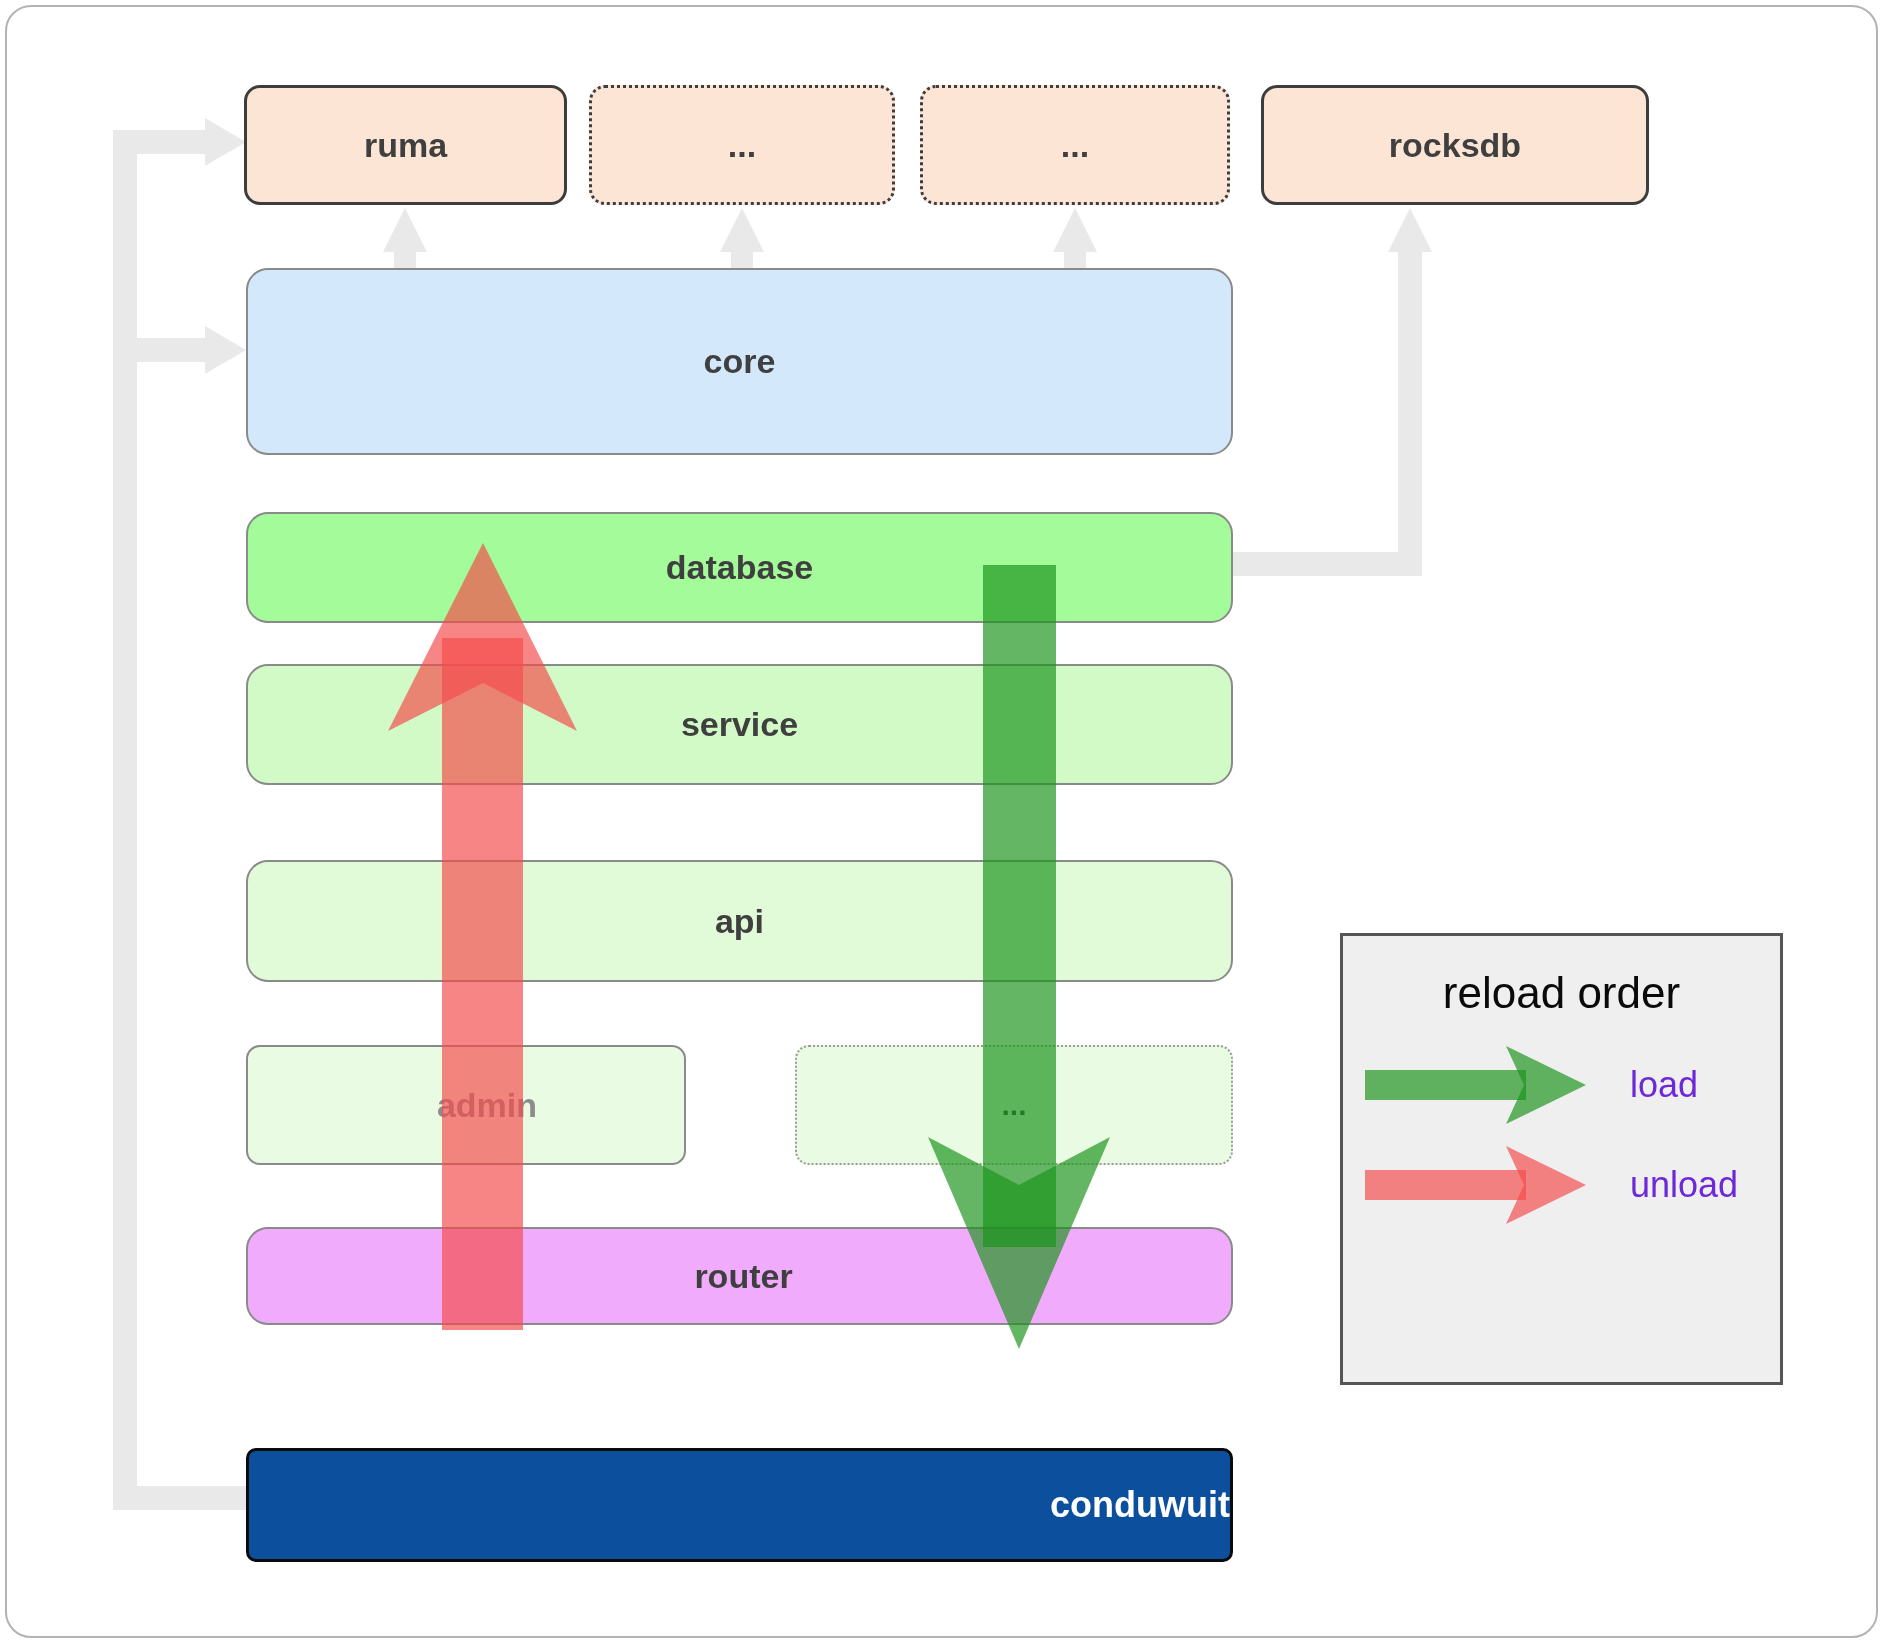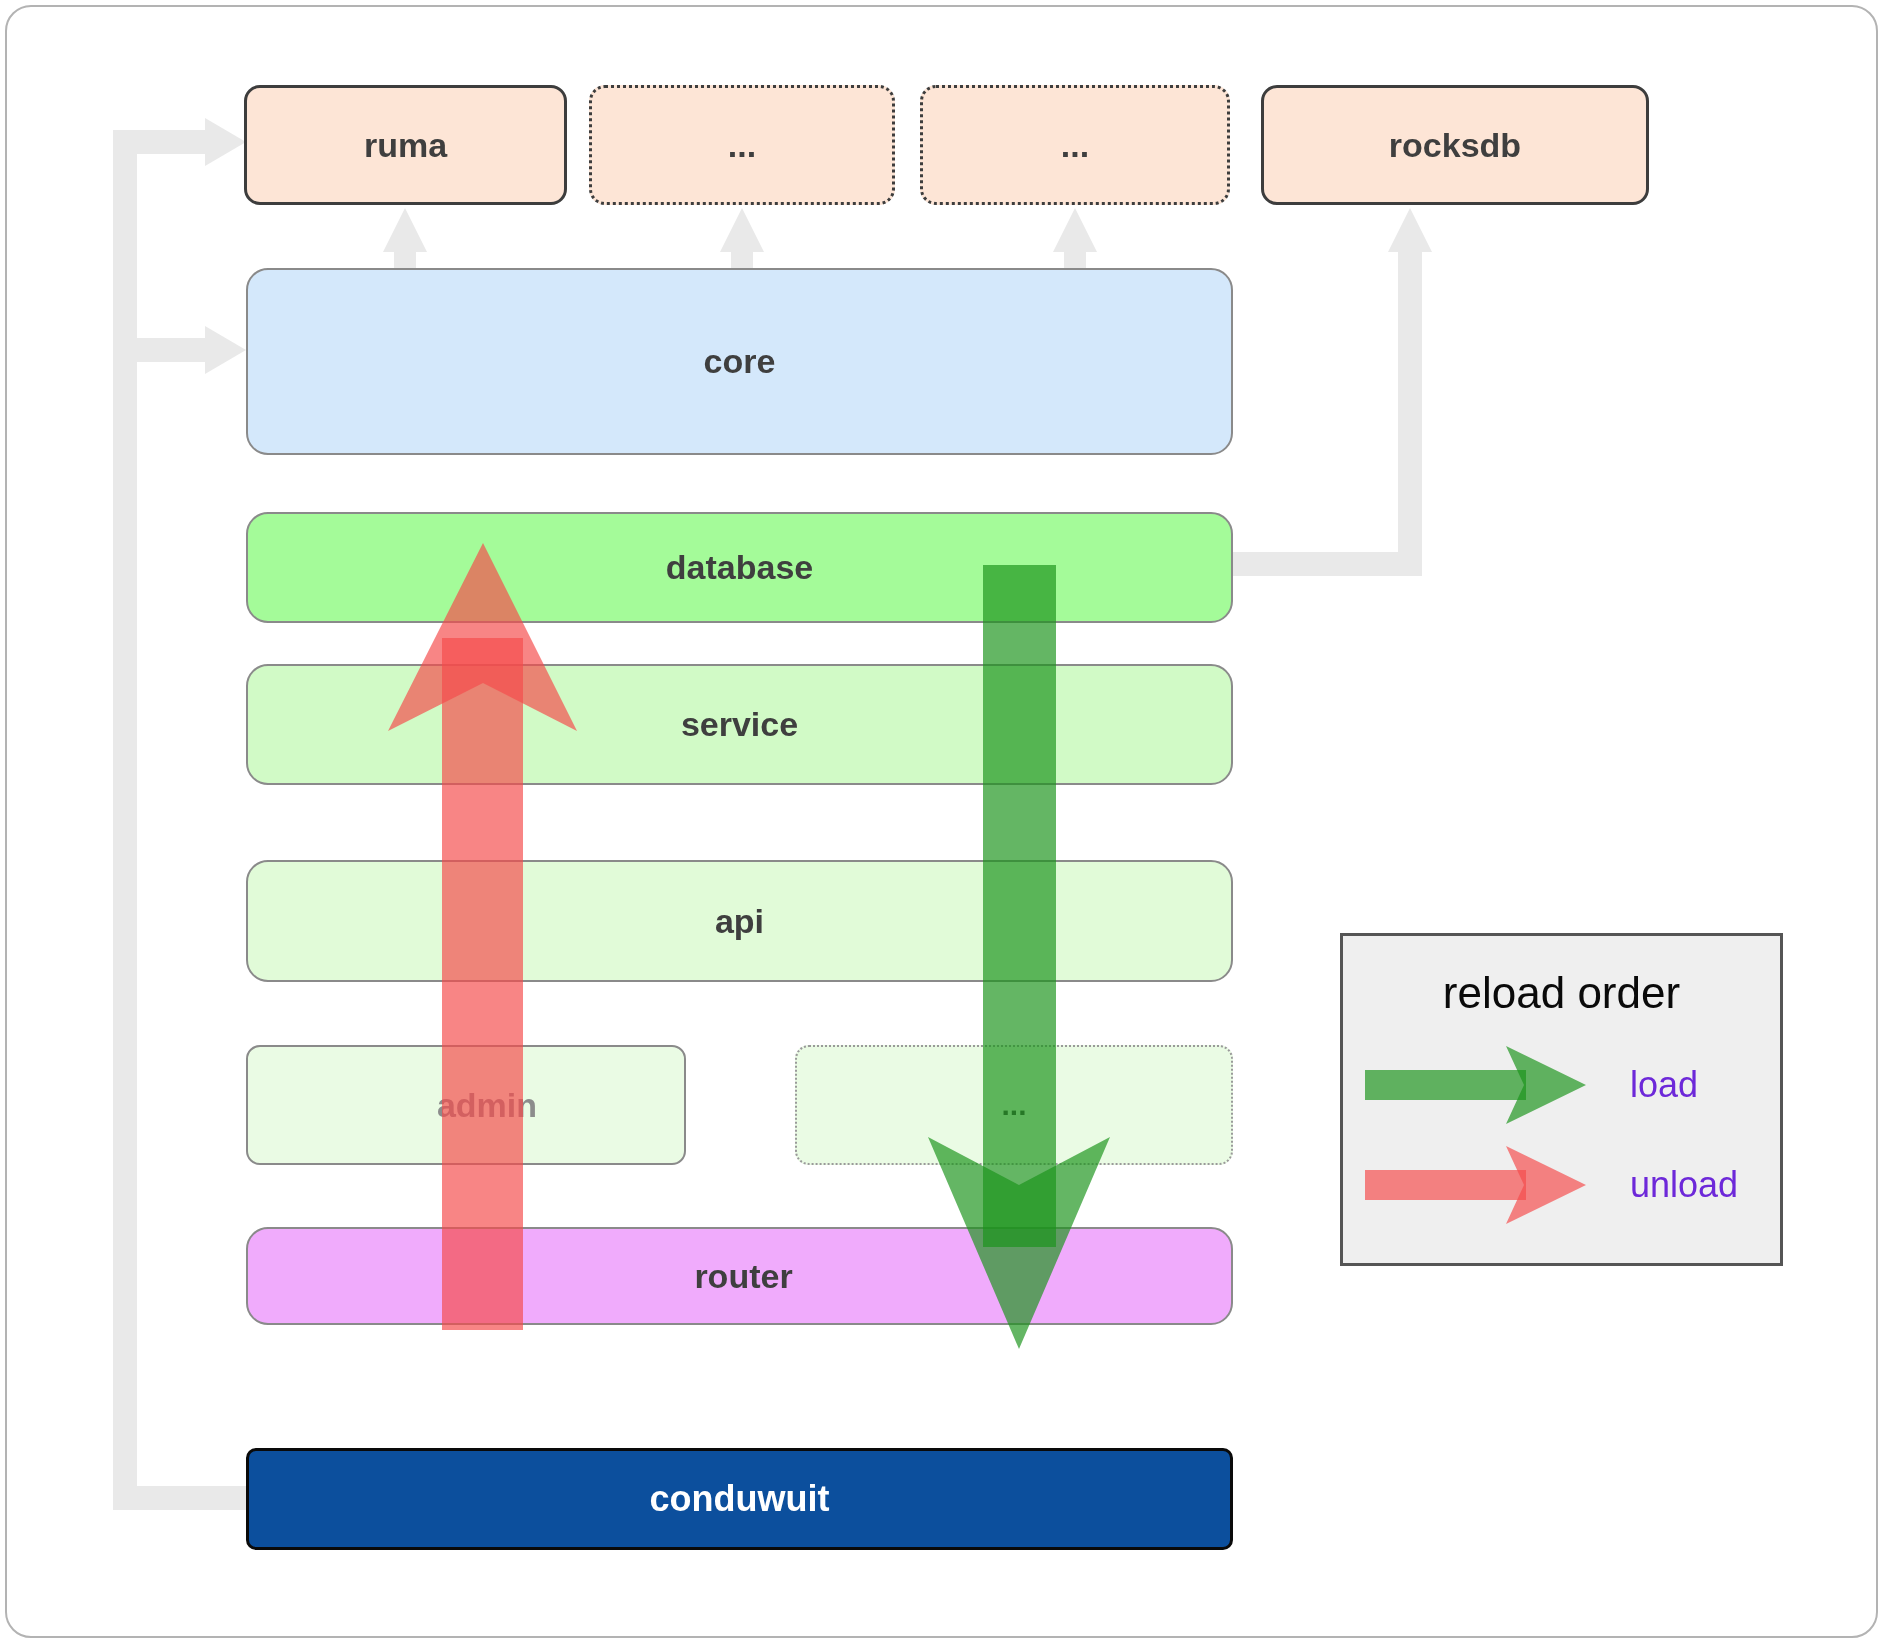--- a/index.html
+++ b/index.html
@@ -30,24 +30,24 @@
   .wide{left:246px;width:987px;border-radius:22px;border:2px solid #8a8a8a;}
   .corebox{top:268px;height:187px;background:var(--blue);}
   .dbbox{top:512px;height:111px;background:var(--green1);}
   .svcbox{top:664px;height:121px;background:var(--green2);}
   .apibox{top:860px;height:122px;background:var(--green3);}
   .adminbox{left:246px;width:440px;top:1045px;height:120px;background:var(--green4);
     border:2px solid #8a8a8a;border-radius:14px;color:var(--faded);padding-left:42px;}
   .morebox{left:795px;width:438px;top:1045px;height:120px;background:var(--green4);
     border:2px dotted #9a9a9a;border-radius:14px;font-size:30px;}
   .routerbox{top:1227px;height:98px;background:#f0abfc;padding-left:8px;}
-  .appbox{top:1448px;height:102px;background:var(--navy);border:3px solid #0a0a0a;
-    border-radius:10px;color:#ffffff;font-weight:700;font-size:36px;}
+  .appbox{top:1448px;height:114px;background:var(--navy);border:3px solid #0a0a0a;
+    border-radius:10px;color:#ffffff;font-weight:700;font-size:36px;justify-content:flex-end;}
   .legend{
-    position:absolute;left:1340px;top:933px;width:443px;height:333px;
+    position:absolute;left:1340px;top:933px;width:443px;height:452px;
     background:var(--legendbg);border:3px solid #555;box-sizing:border-box;
   }
   .legend-title{
     position:absolute;left:0;top:32px;width:100%;text-align:center;
     font-size:44px;color:#0a0a0a;font-weight:400;
   }
   .legend-label{
     position:absolute;left:287px;font-size:36px;color:#6d28d9;
   }
   .legend-label.load{top:128px;}

